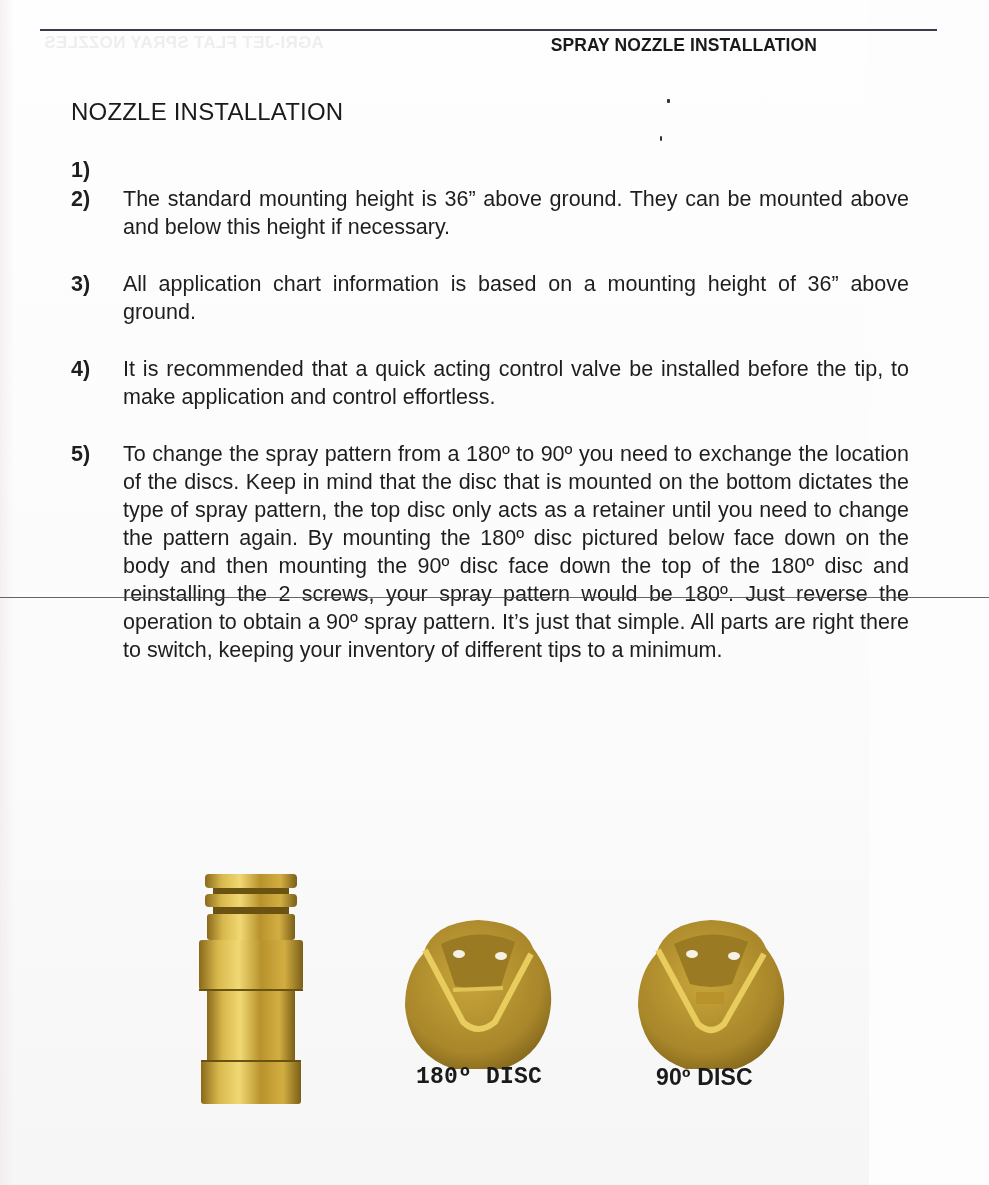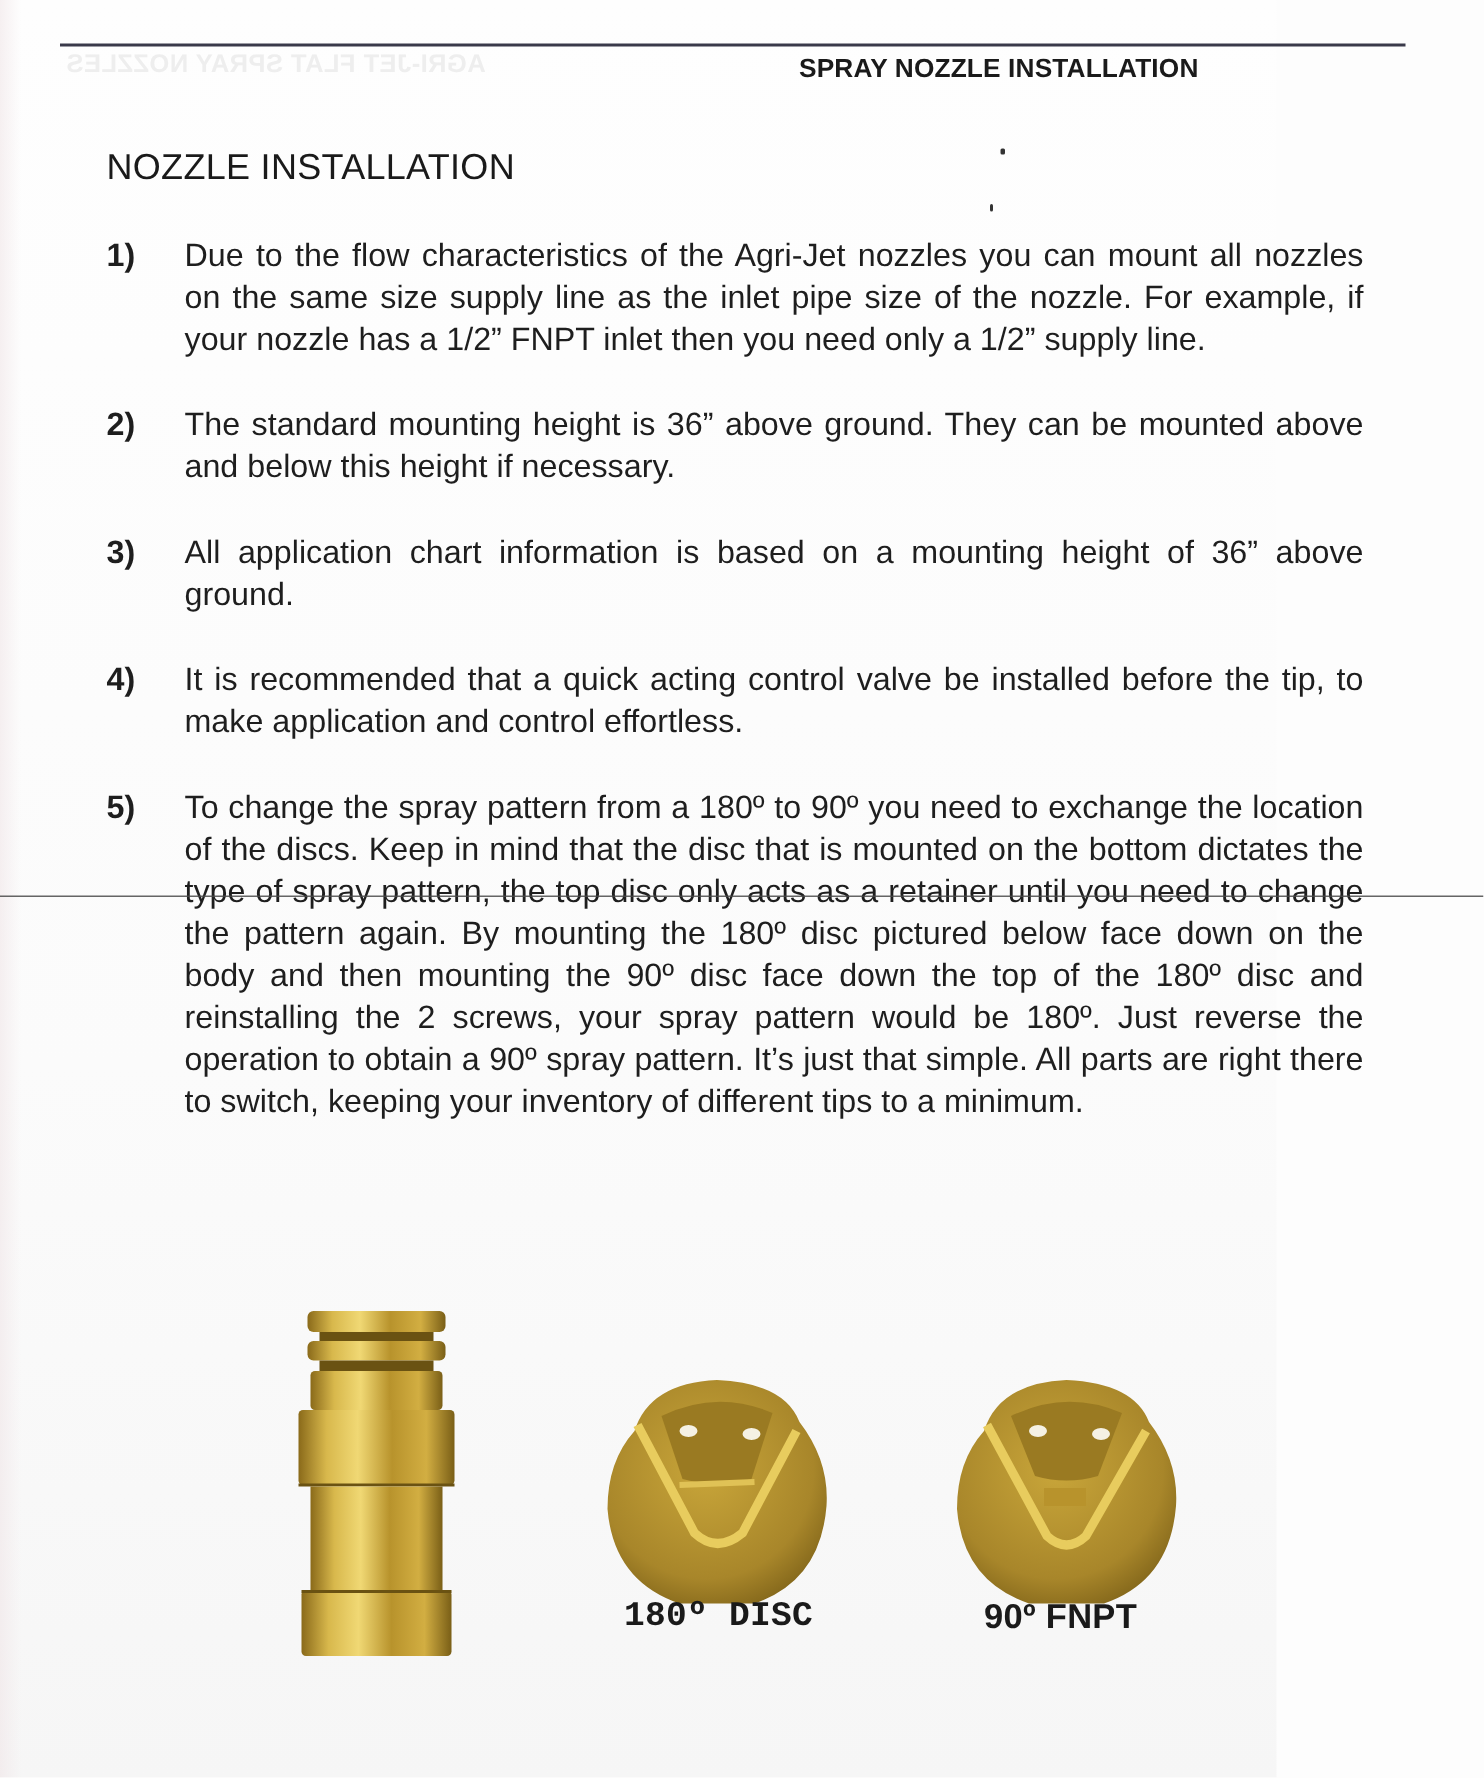--- a/index.html
+++ b/index.html
@@ -13,20 +13,21 @@
       position: relative;
       overflow: hidden;
       font-family: "Liberation Sans", sans-serif;
       color: #1c1c1c;
     }
     .page {
       position: absolute;
       left: 0; top: 0;
       width: 851px; height: 1185px;
       background: linear-gradient(180deg, #fefefe 0%, #fbfbfb 60%, #f6f6f6 100%);
+      padding-left: 18px;
     }
     .bleed {
       position: absolute;
       left: 44px; top: 33px;
       font-size: 17px;
       font-weight: bold;
       color: #eeeeee;
       transform: scaleX(-1);
       letter-spacing: 0.3px;
       user-select: none;
@@ -137,21 +138,20 @@
   <div class="running-head">SPRAY NOZZLE INSTALLATION</div>
 
   <div class="section-title">NOZZLE INSTALLATION</div>
 
   <div class="speck" style="left:667px; top:99px;"></div>
   <div class="speck" style="left:660px; top:136px; width:2px; height:5px;"></div>
 
   <ol class="steps">
     <li class="step step-1">
       <span class="step-num">1)</span>
-      <span>Due to the flow characteristics of the Agri-Jet nozzles you can mount all nozzles on the same size supply line as the inlet pipe size of the nozzle. For example, if your nozzle has a 1/2” FNPT inlet then you need only a 1/2” supply line.</span>
     </li>
     <li class="step step-2">
       <span class="step-num">2)</span>
       <span>The standard mounting height is 36” above ground. They can be mounted above and below this height if necessary.</span>
     </li>
     <li class="step step-3">
       <span class="step-num">3)</span>
       <span>All application chart information is based on a mounting height of 36” above ground.</span>
     </li>
     <li class="step step-4">
@@ -214,16 +214,16 @@
     <svg class="disc disc-90" viewBox="0 0 150 160">
       <path d="M20 40 Q30 8 75 6 Q120 8 130 34 Q150 60 148 90 Q144 140 100 155 L50 155 Q6 140 2 92 Q2 60 20 40 Z" fill="url(#discG)"></path>
       <path d="M22 36 L62 110 Q75 122 88 110 L128 40" fill="none" stroke="#e8cc5e" stroke-width="6"></path>
       <path d="M38 30 Q75 12 112 28 L96 70 Q75 76 54 70 Z" fill="#9a7a22"></path>
       <ellipse cx="56" cy="40" rx="6" ry="4" fill="#f5f1e4"></ellipse>
       <ellipse cx="98" cy="42" rx="6" ry="4" fill="#f5f1e4"></ellipse>
       <rect x="60" y="78" width="28" height="12" fill="#b8932c"></rect>
     </svg>
 
     <div class="disc-label label-180">180º DISC</div>
-    <div class="disc-label label-90">90º FNPT</div>
+    <div class="disc-label label-90">90º DISC</div>
   </div>
 
 </div>
 
 </body></html>

